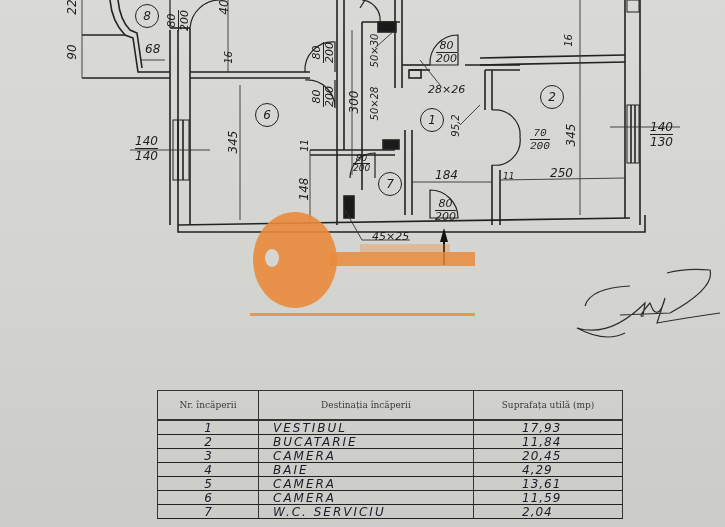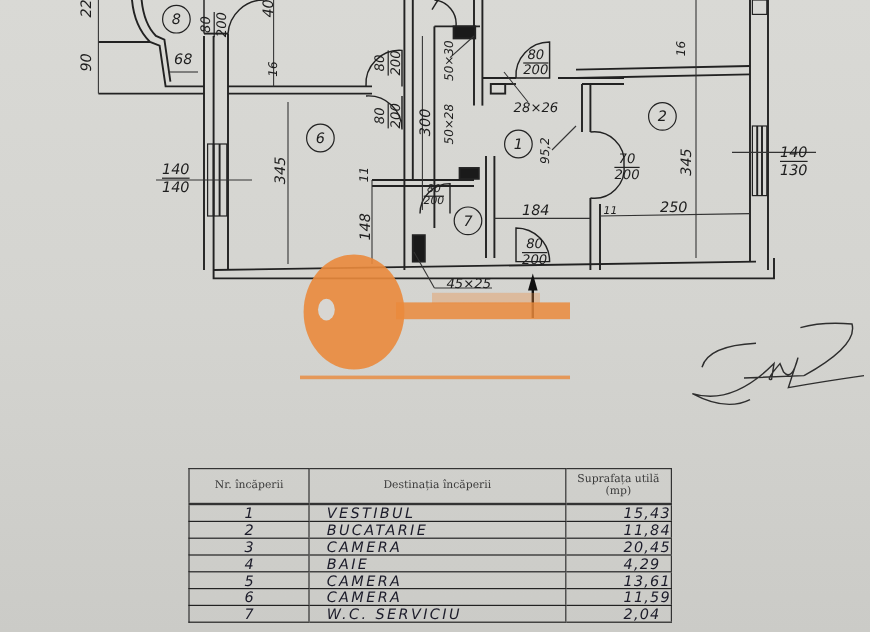--- a/index.html
+++ b/index.html
@@ -18,21 +18,21 @@
     .frac { position: absolute; font-style: italic; font-size: 11px; color: #1e1e1e; text-align: center; line-height: 12px; }
     .frac .top { border-bottom: 1px solid #222; display: block; }
     .frac .bot { display: block; }
 
     #watermark { position: absolute; left: 250px; top: 208px; width: 230px; height: 115px; }
     #wm-sub { position: absolute; left: 355px; top: 276px; font-size: 7px; color: #ea8a3c; opacity: .6; }
 
     #signature { position: absolute; left: 575px; top: 258px; width: 150px; height: 80px; }
 
     #rooms-table {
-      position: absolute; left: 157px; top: 390px; width: 403px;
+      position: absolute; left: 157px; top: 390px; width: 466px;
       border-collapse: collapse; border: 1.5px solid #333; font-size: 9px; color: #2a2a2a;
     }
     #rooms-table th {
       font-family: "DejaVu Serif", serif; font-weight: normal; font-size: 9px;
       height: 26px; border: 1px solid #333; border-bottom: 2px solid #333; color: #3a3a3a;
     }
     #rooms-table td {
       height: 13px; padding: 0; border-bottom: 1.3px solid #222; border-left: 1px solid #333;
       font-family: "DejaVu Sans", sans-serif; font-style: italic; font-size: 12px; line-height: 12px; color: #1c1c2a;
     }
@@ -183,21 +183,21 @@
     <span class="bot">200</span>
   </div>
 <div class="frac" style="left:353px;top:154px;font-size:9px;line-height:9px;">
     <span class="top">80</span>
     <span class="bot">200</span>
   </div>
 <div class="frac" style="left:435px;top:198px;">
     <span class="top">80</span>
     <span class="bot">200</span>
   </div>
-<div class="frac" style="left:512px;top:127px;">
+<div class="frac" style="left:530px;top:127px;font-family:Liberation Mono, monospace;">
     <span class="top">70</span>
     <span class="bot">200</span>
   </div>
 
 <div class="frac" style="left:135px;top:134px;font-size:12px;line-height:14px;">
     <span class="top">140</span>
     <span class="bot">140</span>
   </div>
 <div class="frac" style="left:650px;top:120px;font-size:12px;line-height:14px;">
     <span class="top">140</span>
@@ -222,21 +222,21 @@
     <tr>
       <th>Nr. încăperii</th>
       <th>Destinația încăperii</th>
       <th>Suprafața utilă (mp)</th>
     </tr>
   </thead>
   <tbody>
     <tr>
       <td class="c1">1</td>
       <td class="c2">VESTIBUL</td>
-      <td class="c3">15,43</td>
+      <td class="c3">17,93</td>
     </tr>
     <tr>
       <td class="c1">2</td>
       <td class="c2">BUCATARIE</td>
       <td class="c3">11,84</td>
     </tr>
     <tr>
       <td class="c1">3</td>
       <td class="c2">CAMERA</td>
       <td class="c3">20,45</td>

